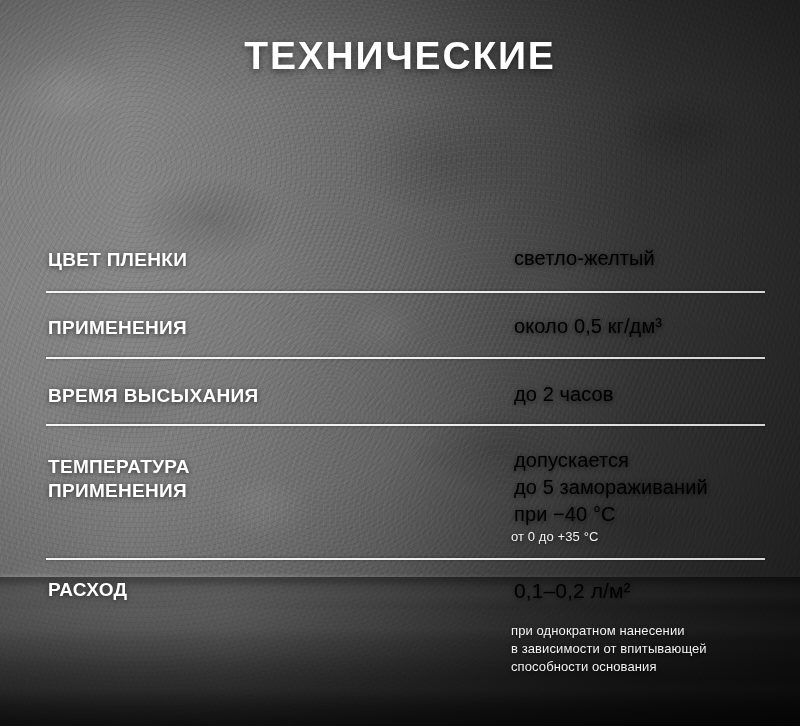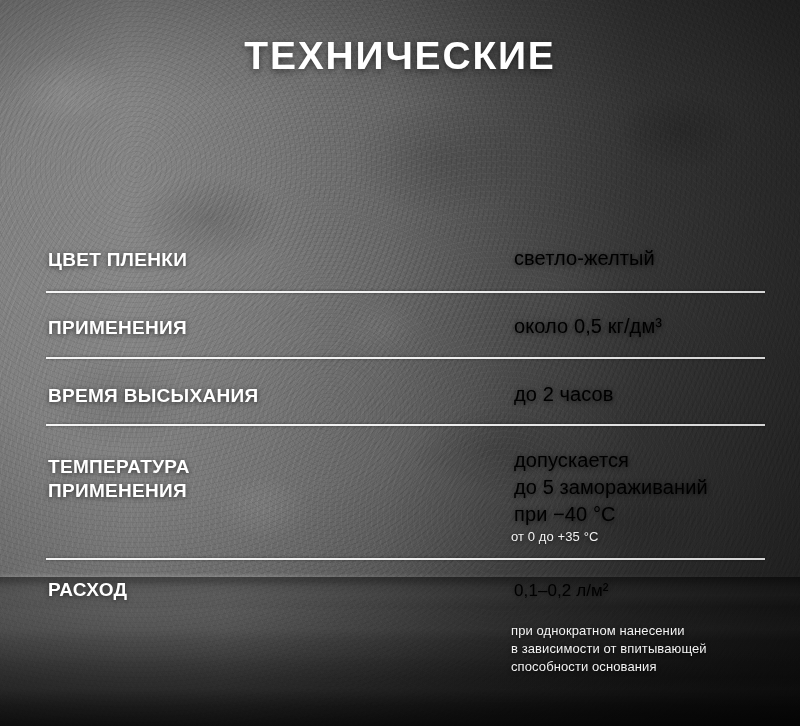--- a/index.html
+++ b/index.html
@@ -170,21 +170,21 @@
     position: absolute;
     left: 514px;
     color: #000000;
     font-size: 20px;
     line-height: 27px;
     letter-spacing: .1px;
     text-shadow: 0 1px 5px rgba(0,0,0,.65);
     white-space: pre-line;
   }
   .spec-value.big {
-    font-size: 17px;
+    font-size: 21px;
   }
   .spec-note {
     position: absolute;
     left: 500px;
     color: #f2f2f2;
     font-size: 13px;
     line-height: 18px;
     letter-spacing: .1px;
     text-shadow: 0 1px 4px rgba(0,0,0,.7);
     white-space: pre-line;

